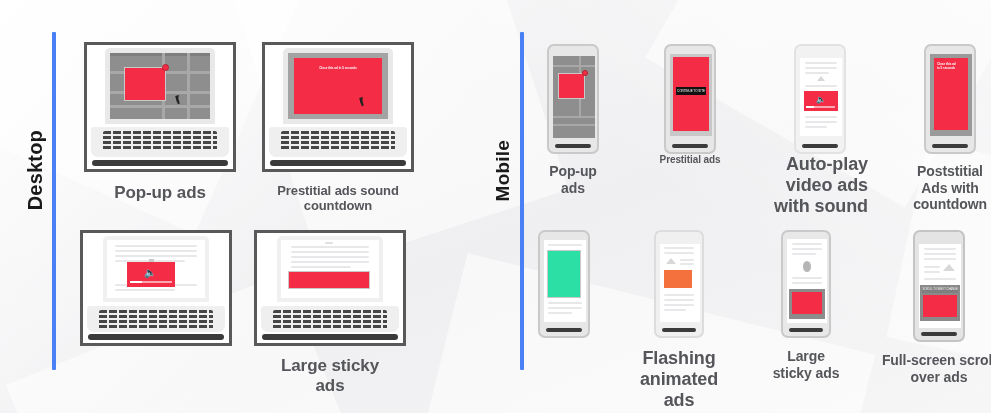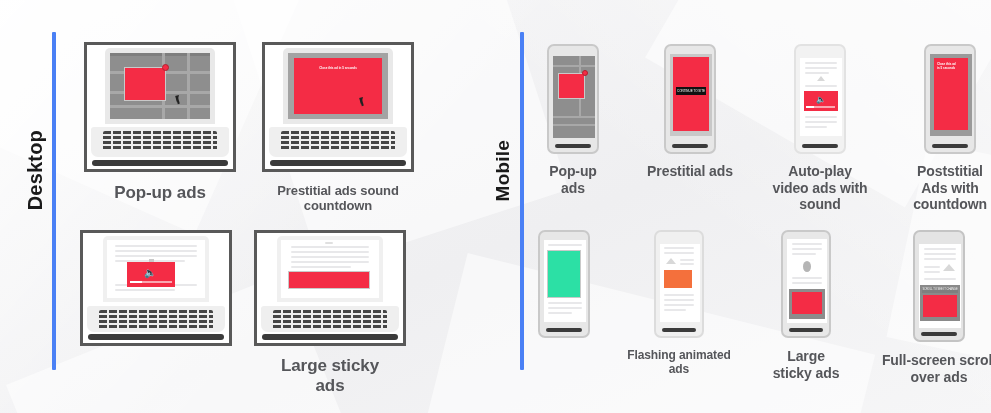--- a/index.html
+++ b/index.html
@@ -242,21 +242,21 @@
       <div class="cell">
         <div class="phone" style="width:52px;height:110px;">
           <div class="pscreen" style="left:4px;top:8px;width:42px;height:82px;background:#c8c8c8;">
             <div class="adred" style="left:3px;top:3px;width:36px;height:74px;"></div>
             <div class="blackbar" style="left:6px;top:33px;width:30px;height:8px;">
               <span style="font-size:3px;line-height:8px;">CONTINUE TO SITE</span>
             </div>
           </div>
           <div class="phome"></div>
         </div>
-        <div class="cap" style="margin-top:9px;font-size:14px;width:92px;">Prestitial ads</div>
+        <div class="cap" style="font-size:10px;width:92px;">Prestitial ads</div>
       </div>
 
       <div class="cell">
         <div class="phone" style="width:52px;height:110px;background:#f2f2f2;border-color:#e2e2e2;">
           <div class="pscreen" style="left:4px;top:12px;width:42px;height:78px;background:#fff;">
             <div class="txtline" style="left:5px;top:4px;width:32px;height:2px;"></div>
             <div class="txtline" style="left:5px;top:9px;width:32px;height:2px;"></div>
             <div class="txtline" style="left:5px;top:14px;width:24px;height:2px;"></div>
             <div class="txtline" style="left:5px;top:27px;width:32px;height:2px;"></div>
             <div class="txtline" style="left:5px;top:58px;width:32px;height:2px;"></div>
@@ -264,21 +264,21 @@
             <div class="txtline" style="left:5px;top:68px;width:22px;height:2px;"></div>
             <div class="tri" style="left:17px;top:18px;border-width:0 4px 5px 4px;"></div>
             <div class="adred" style="left:4px;top:33px;width:34px;height:20px;">
               <div class="speaker" style="left:12px;top:5px;font-size:8px;">🔈</div>
               <div class="vidbar" style="left:2px;bottom:3px;width:8px;background:#fff;"></div>
               <div class="vidbar" style="left:10px;bottom:3px;width:21px;background:#f9a7b1;"></div>
             </div>
           </div>
           <div class="phome"></div>
         </div>
-        <div class="cap" style="margin-top:9px;font-size:14px;width:96px;">Auto-play video ads with sound</div>
+        <div class="cap" style="font-size:18px;width:96px;text-align:right;">Auto-play video ads with sound</div>
       </div>
 
       <div class="cell">
         <div class="phone" style="width:52px;height:110px;">
           <div class="pscreen" style="left:4px;top:8px;width:42px;height:82px;background:#9a9a9a;">
             <div class="adred" style="left:4px;top:4px;width:34px;height:72px;">
               <div class="tinytext" style="left:3px;top:4px;width:22px;font-size:3px;color:#fff;
                    white-space:normal;text-align:left;line-height:4px;">Close this ad in 5 seconds</div>
             </div>
           </div>
@@ -312,21 +312,21 @@
             <div class="txtline" style="left:20px;top:15px;width:14px;height:2px;"></div>
             <div class="txtline" style="left:20px;top:19px;width:14px;height:2px;"></div>
             <div class="adorange" style="left:4px;top:26px;width:28px;height:18px;"></div>
             <div class="txtline" style="left:4px;top:50px;width:30px;height:2px;"></div>
             <div class="txtline" style="left:4px;top:55px;width:30px;height:2px;"></div>
             <div class="txtline" style="left:4px;top:60px;width:30px;height:2px;"></div>
             <div class="txtline" style="left:4px;top:65px;width:22px;height:2px;"></div>
           </div>
           <div class="phome"></div>
         </div>
-        <div class="cap" style="margin-top:10px;font-size:12px;width:106px;">Flashing animated ads</div>
+        <div class="cap" style="margin-top:10px;font-size:18px;width:106px;">Flashing animated ads</div>
       </div>
 
       <div class="cell">
         <div class="phone" style="width:50px;height:108px;background:#e8e8e8;border-color:#c9c9c9;">
           <div class="pscreen" style="left:4px;top:7px;width:40px;height:84px;background:#fff;">
             <div class="txtline" style="left:5px;top:4px;width:30px;height:2px;"></div>
             <div class="txtline" style="left:5px;top:9px;width:30px;height:2px;"></div>
             <div class="txtline" style="left:5px;top:14px;width:24px;height:2px;"></div>
             <div class="blob" style="left:16px;top:22px;width:8px;height:11px;"></div>
             <div class="txtline" style="left:5px;top:38px;width:30px;height:2px;"></div>

